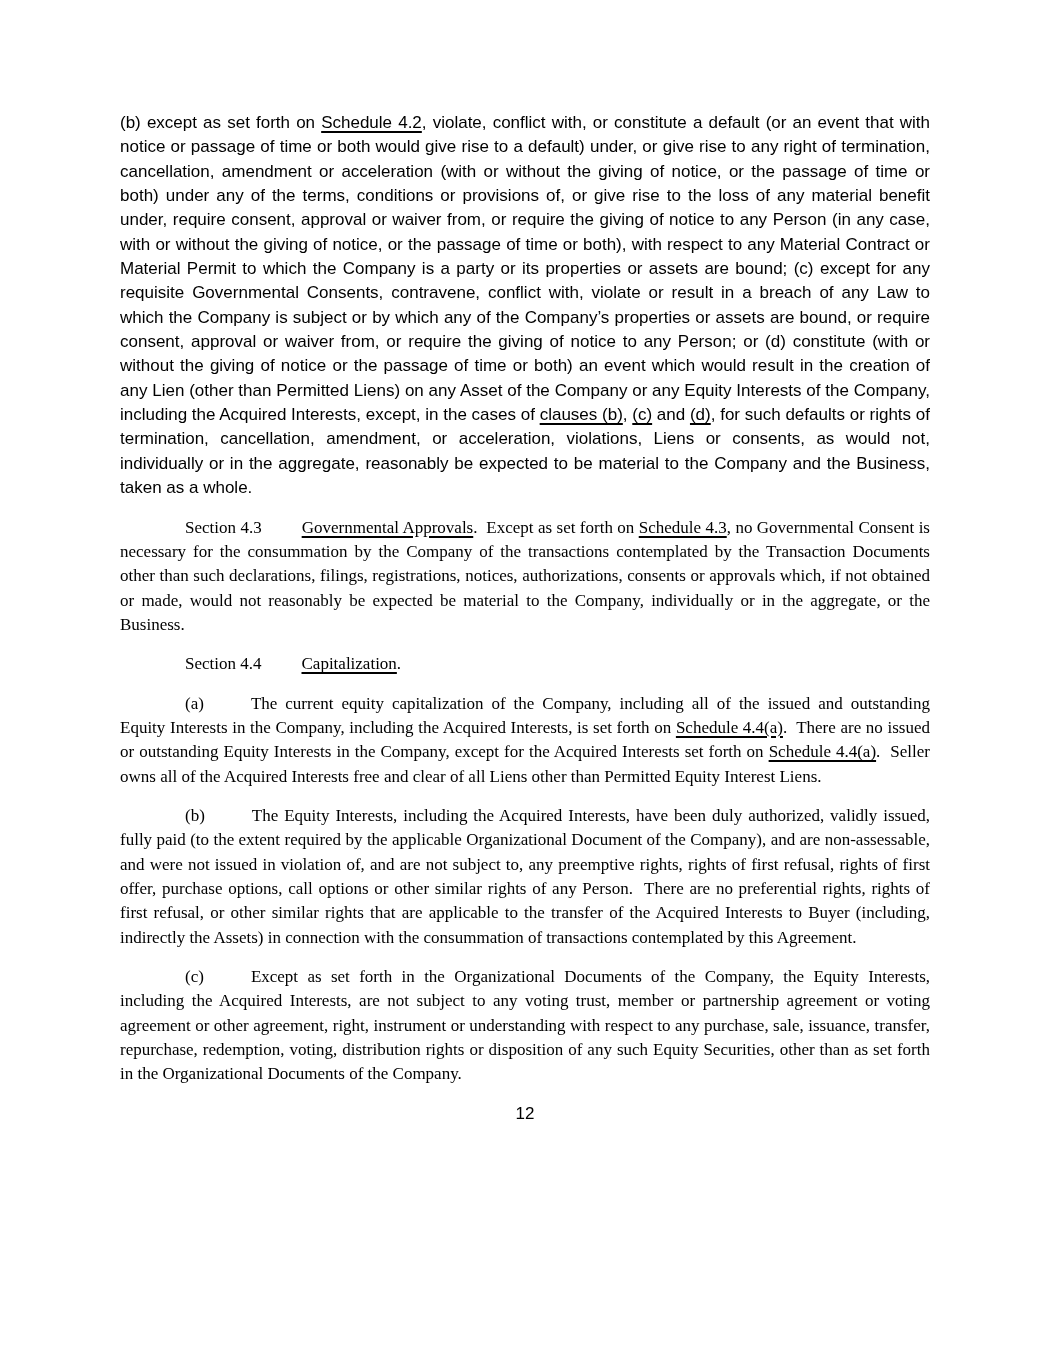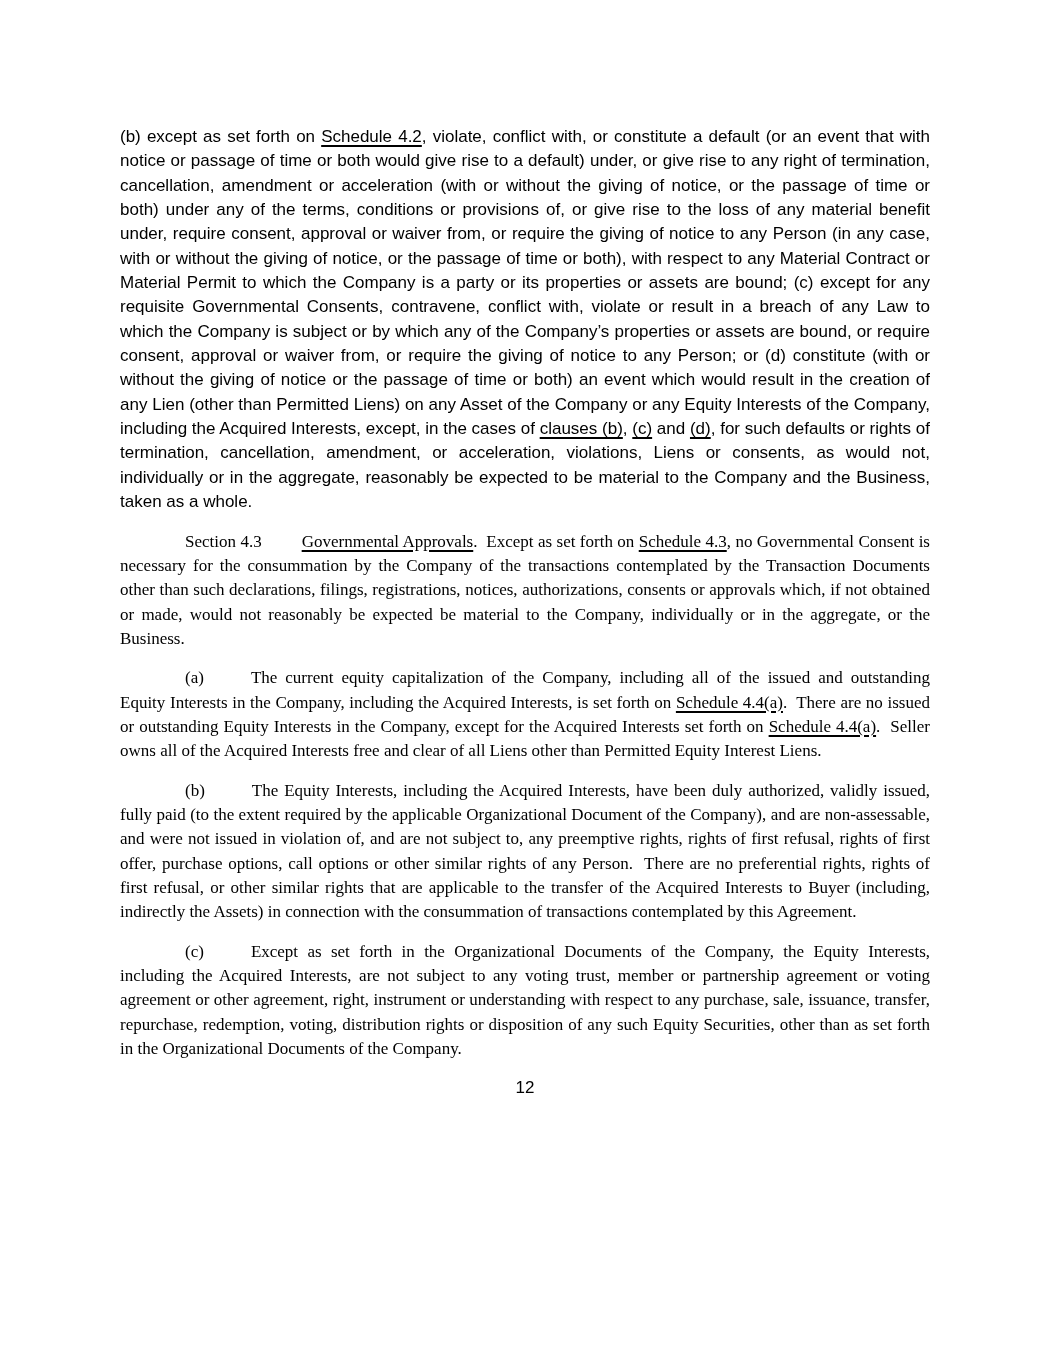--- a/index.html
+++ b/index.html
@@ -14,21 +14,21 @@
     background: #ffffff;
     overflow: hidden;
     font-family: "Liberation Sans", sans-serif;
     font-size: 17px;
     line-height: 24.35px;
     color: #000000;
   }
   .content {
     position: absolute;
     left: 120px;
-    top: 125px;
+    top: 111px;
     width: 810px;
   }
   p.para {
     margin: 0 0 15px 0;
     text-align: justify;
     text-justify: inter-word;
   }
   p.indent {
     text-indent: 65px;
     font-family: Liberation Serif, serif;
@@ -49,18 +49,19 @@
     text-align: center;
   }
 </style>
 </head>
 <body>
 
 <div class="page">
   <div class="content">
     <p class="para"><span>(b) except as set forth on </span><u>Schedule 4.2</u><span>, violate, conflict with, or constitute a default (or an event that with notice or passage of time or both would give rise to a default) under, or give rise to any right of termination, cancellation, amendment or acceleration (with or without the giving of notice, or the passage of time or both) under any of the terms, conditions or provisions of, or give rise to the loss of any material benefit under, require consent, approval or waiver from, or require the giving of notice to any Person (in any case, with or without the giving of notice, or the passage of time or both), with respect to any Material Contract or Material Permit to which the Company is a party or its properties or assets are bound; (c) except for any requisite Governmental Consents, contravene, conflict with, violate or result in a breach of any Law to which the Company is subject or by which any of the Company’s properties or assets are bound, or require consent, approval or waiver from, or require the giving of notice to any Person; or (d) constitute (with or without the giving of notice or the passage of time or both) an event which would result in the creation of any Lien (other than Permitted Liens) on any Asset of the Company or any Equity Interests of the Company, including the Acquired Interests, except, in the cases of </span><u>clauses (b)</u><span>, </span><u>(c)</u><span> and </span><u>(d)</u><span>, for such defaults or rights of termination, cancellation, amendment, or acceleration, violations, Liens or consents, as would not, individually or in the aggregate, reasonably be expected to be material to the Company and the Business, taken as a whole.</span></p>
     <p class="para indent"><span>Section 4.3</span><span class="tab tab-heading"></span><u>Governmental Approvals</u><span>.&nbsp; Except as set forth on </span><u>Schedule 4.3</u><span>, no Governmental Consent is necessary for the consummation by the Company of the transactions contemplated by the Transaction Documents other than such declarations, filings, registrations, notices, authorizations, consents or approvals which, if not obtained or made, would not reasonably be expected be material to the Company, individually or in the aggregate, or the Business.</span></p>
+    <p class="para indent"><span>Section 4.4</span><span class="tab tab-heading"></span><u>Capitalization</u><span>.</span></p>
     <p class="para indent"><span>(a)</span><span class="tab tab-letter"></span><span>The current equity capitalization of the Company, including all of the issued and outstanding Equity Interests in the Company, including the Acquired Interests, is set forth on </span><u>Schedule 4.4(a)</u><span>.&nbsp; There are no issued or outstanding Equity Interests in the Company, except for the Acquired Interests set forth on </span><u>Schedule 4.4(a)</u><span>.&nbsp; Seller owns all of the Acquired Interests free and clear of all Liens other than Permitted Equity Interest Liens.</span></p>
     <p class="para indent"><span>(b)</span><span class="tab tab-letter"></span><span>The Equity Interests, including the Acquired Interests, have been duly authorized, validly issued, fully paid (to the extent required by the applicable Organizational Document of the Company), and are non-assessable, and were not issued in violation of, and are not subject to, any preemptive rights, rights of first refusal, rights of first offer, purchase options, call options or other similar rights of any Person.&nbsp; There are no preferential rights, rights of first refusal, or other similar rights that are applicable to the transfer of the Acquired Interests to Buyer (including, indirectly the Assets) in connection with the consummation of transactions contemplated by this Agreement.</span></p>
     <p class="para indent"><span>(c)</span><span class="tab tab-letter"></span><span>Except as set forth in the Organizational Documents of the Company, the Equity Interests, including the Acquired Interests, are not subject to any voting trust, member or partnership agreement or voting agreement or other agreement, right, instrument or understanding with respect to any purchase, sale, issuance, transfer, repurchase, redemption, voting, distribution rights or disposition of any such Equity Securities, other than as set forth in the Organizational Documents of the Company.</span></p>
     <div class="page-number">12</div>
   </div>
 </div>
 
 </body></html>

